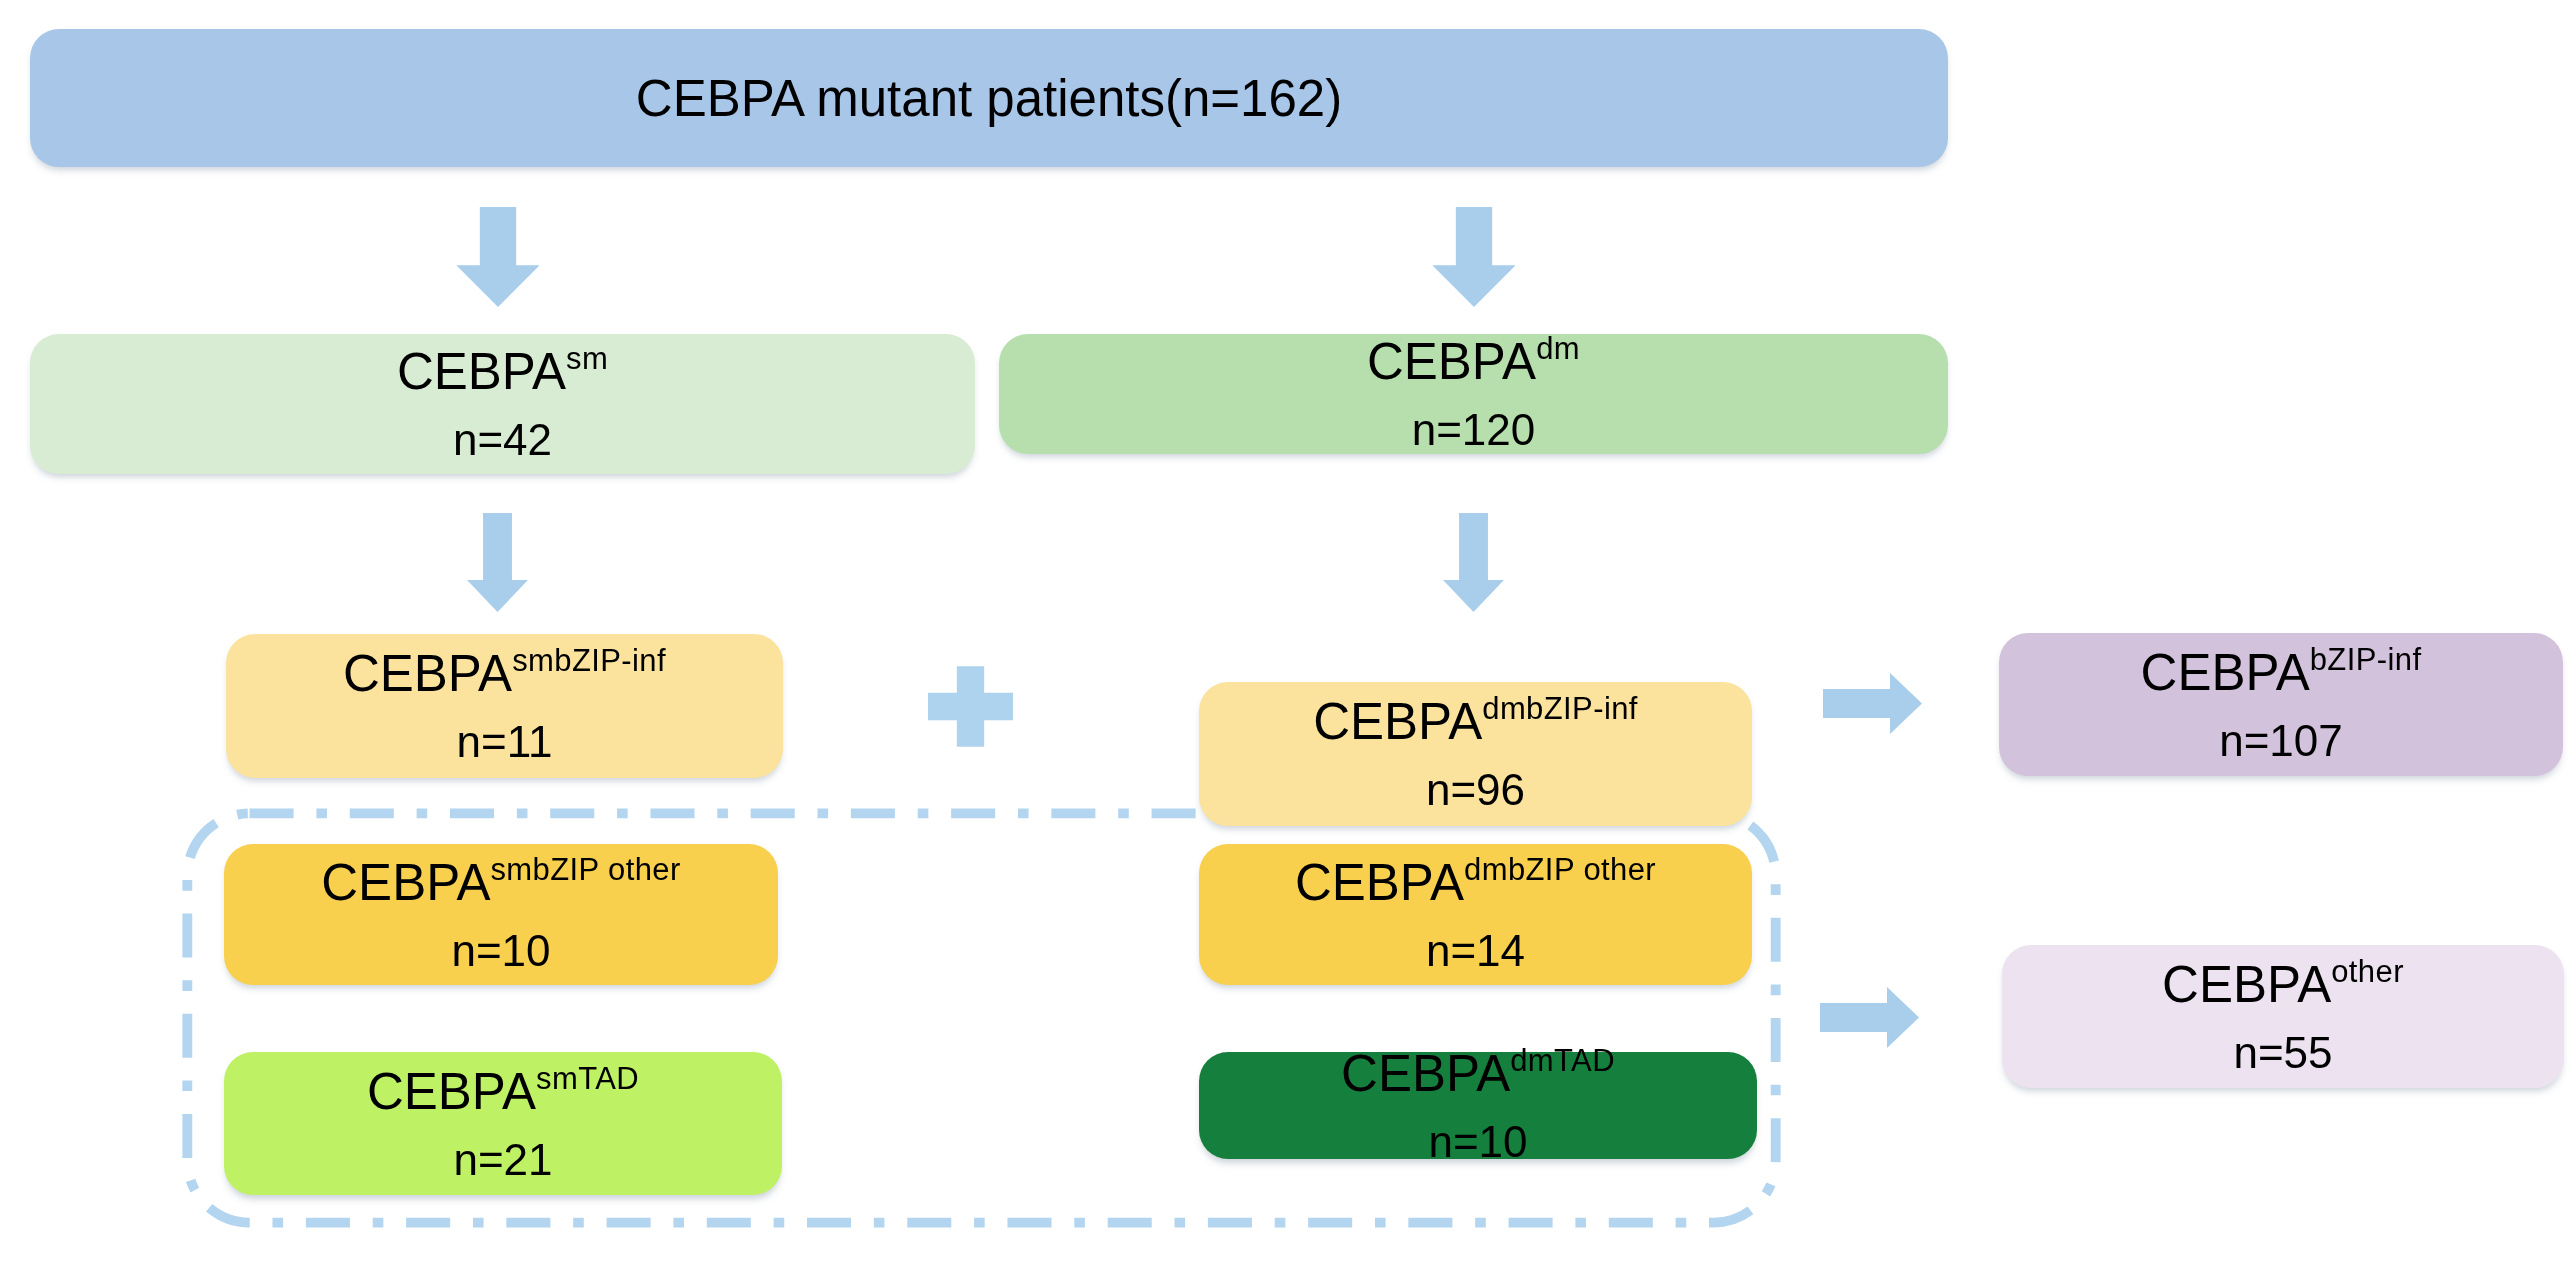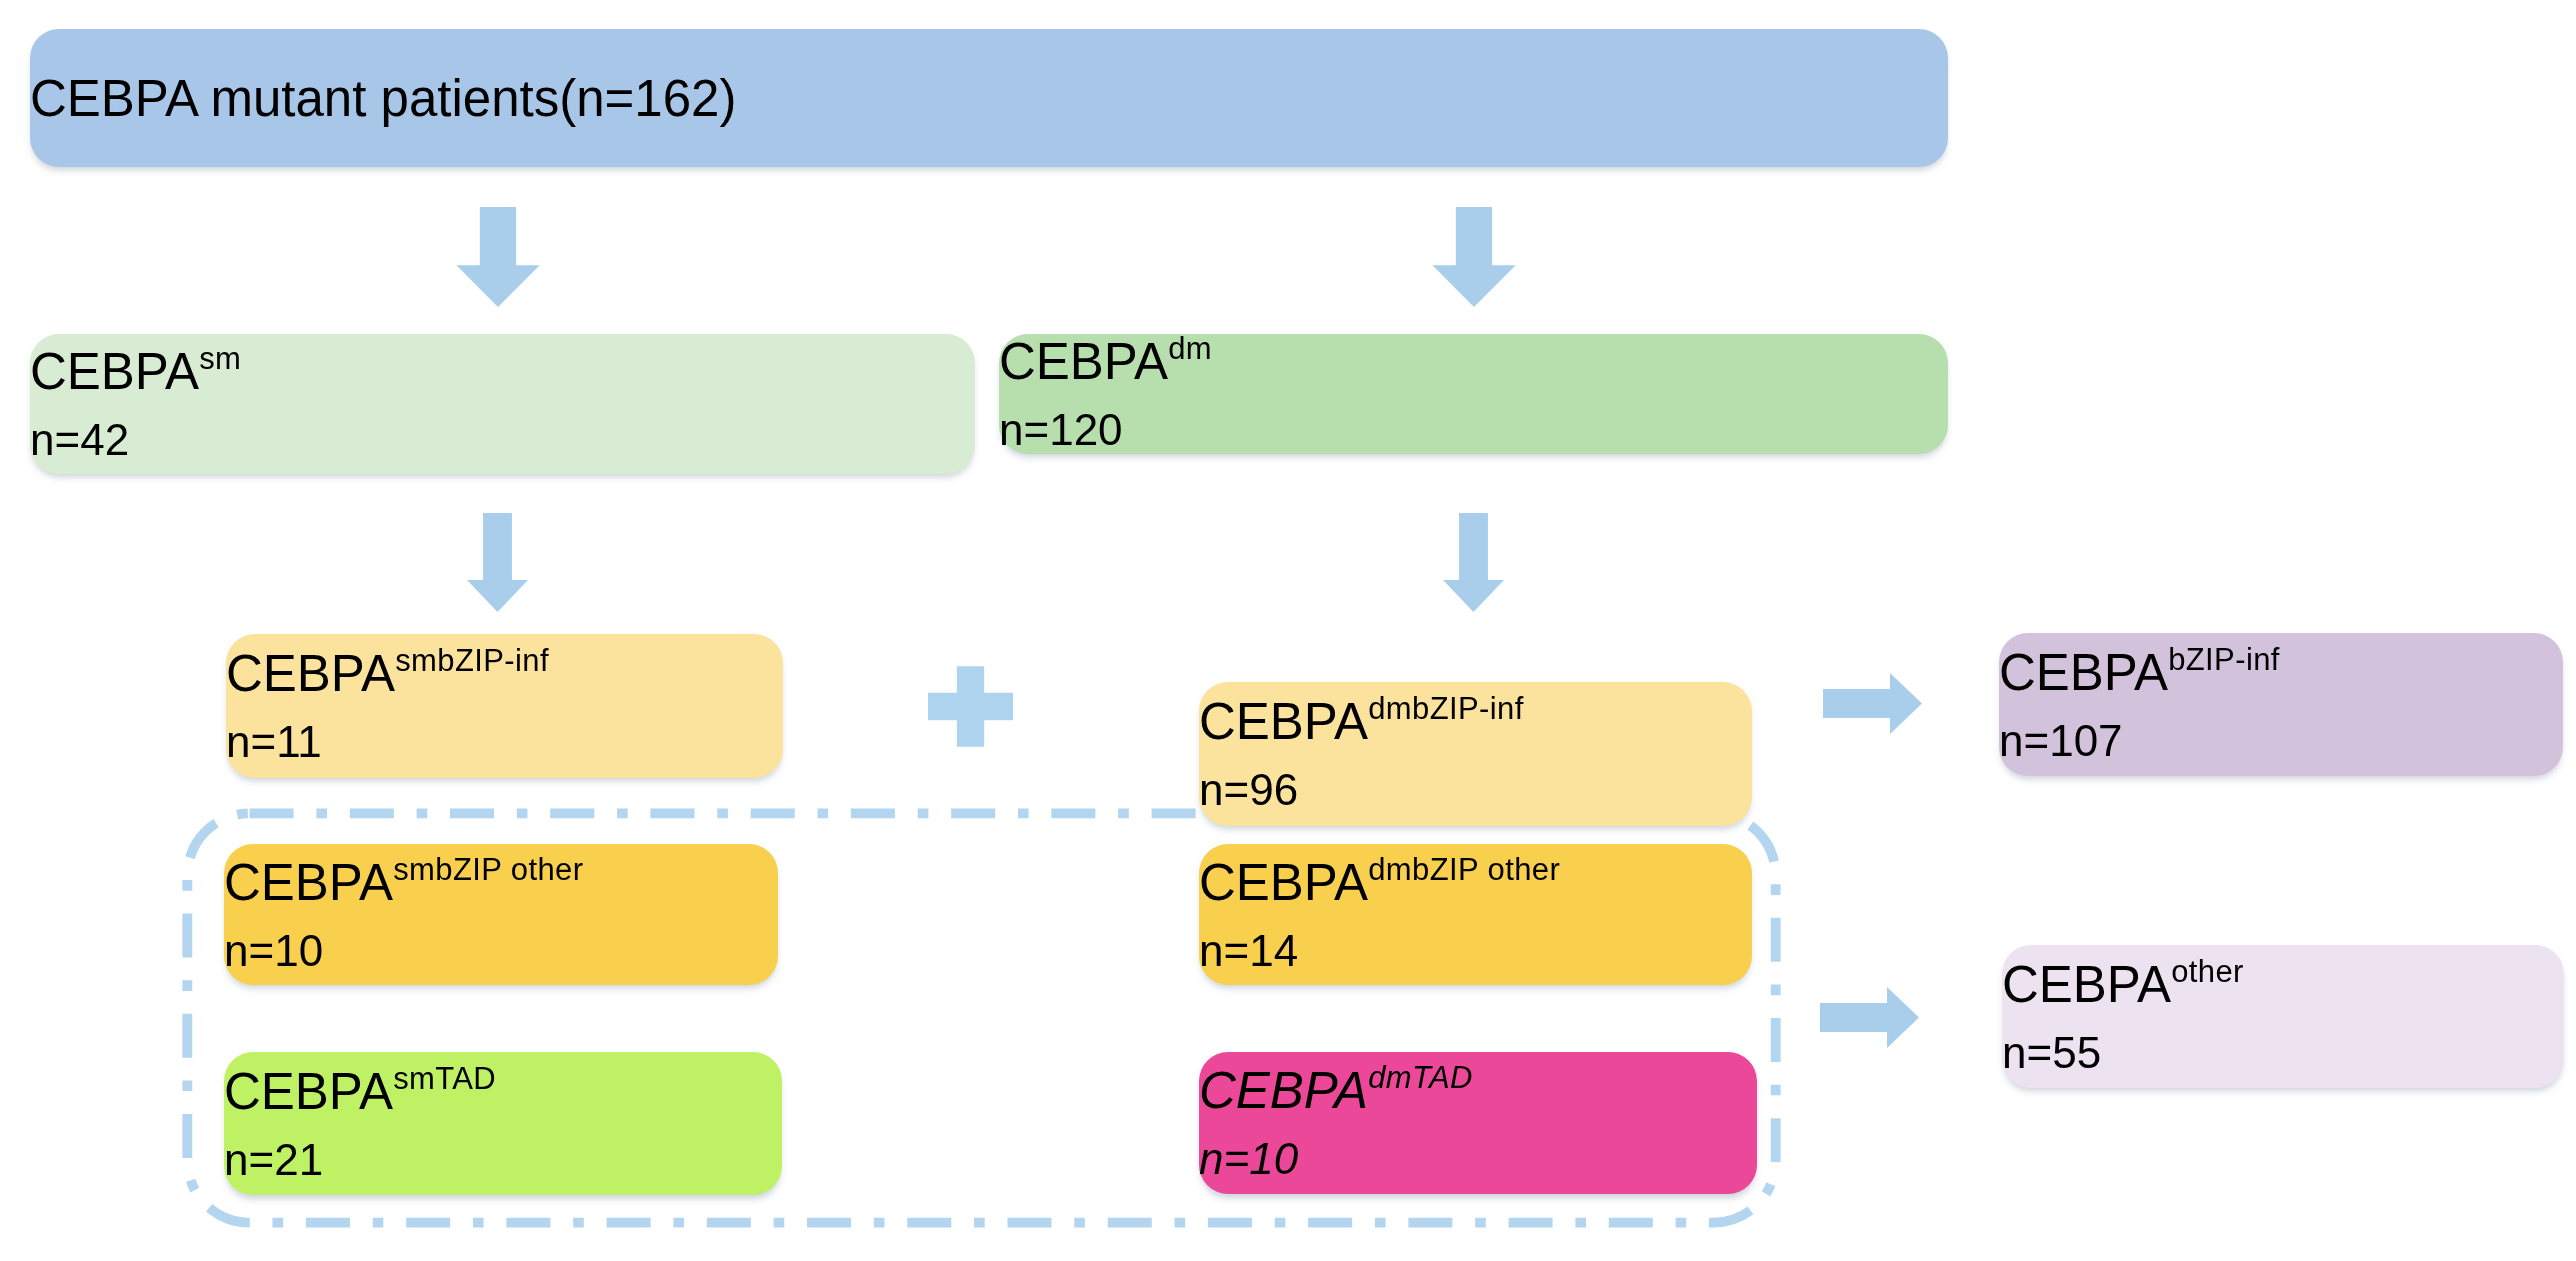--- a/index.html
+++ b/index.html
@@ -10,20 +10,21 @@
     background: #ffffff;
     font-family: "Liberation Sans", sans-serif;
     color: #000000;
     overflow: hidden;
   }
   .box {
     position: absolute;
     border-radius: 29px;
     display: flex;
     flex-direction: column;
+    align-items: center;
     justify-content: center;
     gap: 21px;
     box-shadow: 0 5.3px 7.6px -2.3px rgba(110,130,150,0.35);
     line-height: 1;
   }
   .line  { font-size: 51px; white-space: nowrap; }
   .title .sup {
     font-size: 31px;
     position: relative;
     top: -20px;
@@ -34,21 +35,21 @@
   
   .b-root   { left: 30px;   top: 29px;   width: 1918px; height: 138px; background: #A8C6E8; }
   .b-sm     { left: 30px;   top: 334px;  width: 945px; height: 140px; background: #D8EBD3; }
   .b-dm     { left: 999px; top: 334px;  width: 949px; height: 120px; background: #B7DFAE; }
   .b-smbi   { left: 226px;  top: 634px;  width: 557px;  height: 144px; background: #FBE39E; }
   .b-dmbi   { left: 1199px; top: 634px;  width: 553px;  height: 144px; background: #FBE39E; margin-top: 48px; }
   .b-bi     { left: 1999px; top: 633px;  width: 564px;  height: 143px; background: #D3C2DB; }
   .b-smbo   { left: 224px;  top: 844px; width: 554px;  height: 141px; background: #F8D04E; }
   .b-dmbo   { left: 1199px; top: 844px; width: 553px;  height: 141px; background: #F8D04E; }
   .b-smtad  { left: 224px;  top: 1052px; width: 558px;  height: 143px; background: #bef264; }
-  .b-dmtad  { left: 1199px; top: 1052px; width: 558px;  height: 142px; background: #ec4899; font-style: italic; }
+  .b-dmtad  { left: 1199px; top: 1052px; width: 558px;  height: 107px; background: #15803d; }
   .b-other  { left: 2002px; top: 945px; width: 562px;  height: 143px; background: #ECE2F0; }
 
   .icon { position: absolute; }
   .i-down1  { left: 456px;  top: 207px; }
   .i-down2  { left: 1432px; top: 207px; }
   .i-thin1  { left: 467px;  top: 513px; }
   .i-thin2  { left: 1443px; top: 513px; }
   .i-plus   { left: 928px; top: 666px; }
   .i-right1 { left: 1823px; top: 673px; }
   .i-right2 { left: 1820px; top: 987px; }

